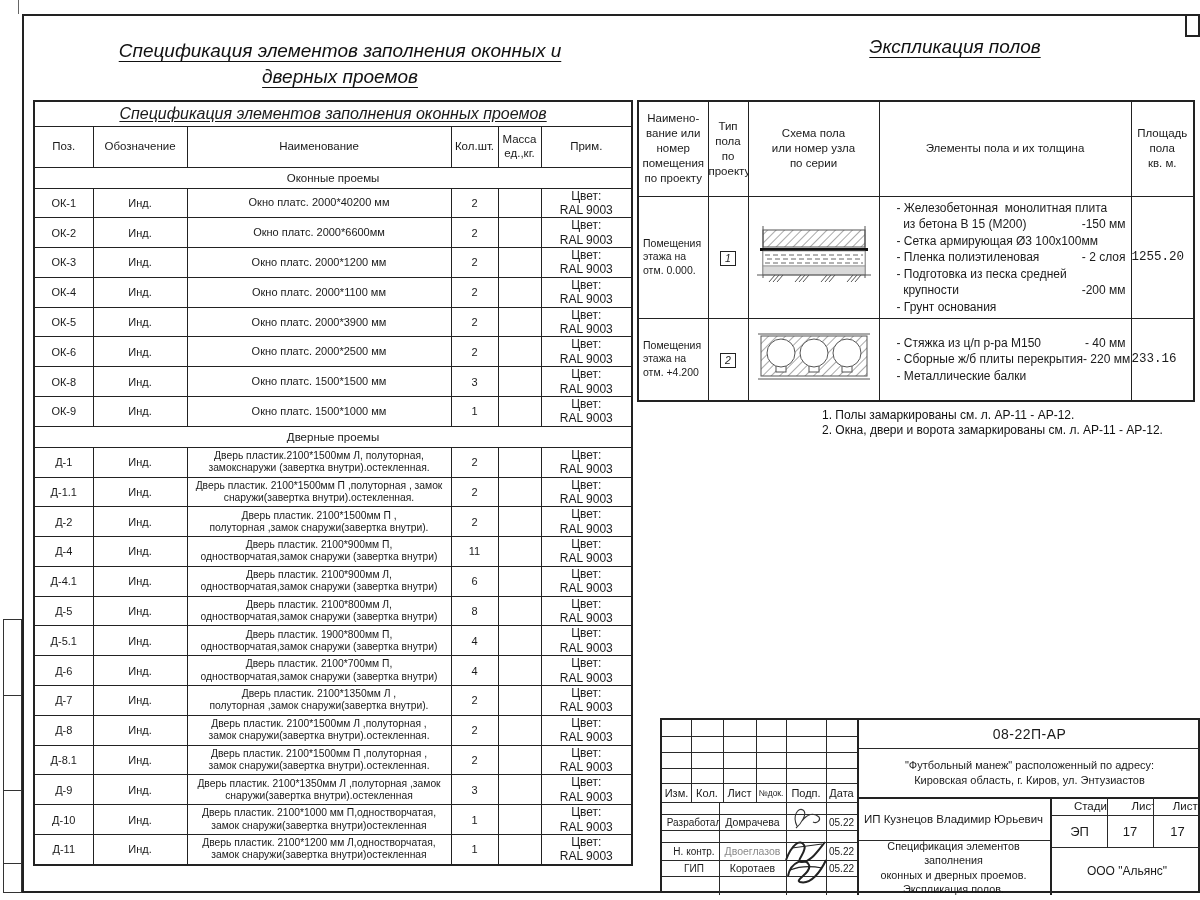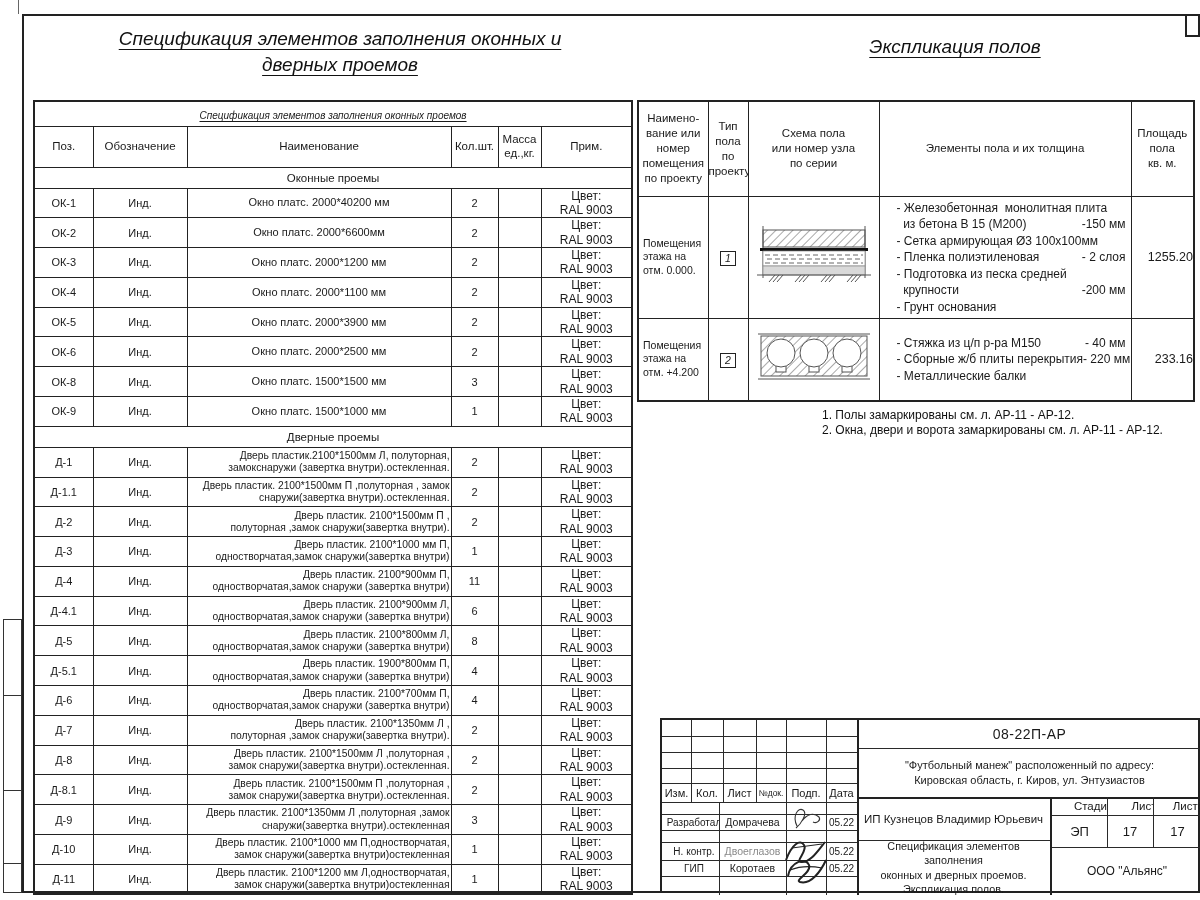--- a/index.html
+++ b/index.html
@@ -18,56 +18,56 @@
   .topleft-tick { position:absolute; left:18px; top:0; width:1px; height:14px; background:#666; }
   .side-strip { position:absolute; left:3px; top:619px; width:19px; height:274px; border:1px solid #333; }
   .side-strip .d1 { position:absolute; left:0; right:0; top:75px; height:1px; background:#333; }
   .side-strip .d2 { position:absolute; left:0; right:0; top:170px; height:1px; background:#333; }
   .side-strip .d3 { position:absolute; left:0; right:0; top:243px; height:1px; background:#333; }
 
   
   .title { position:absolute; font-style:italic; font-size:19px; text-align:center;
     white-space:pre-line; line-height:1.35; text-decoration:underline;
     text-underline-offset:4px; text-decoration-thickness:1px; color:#111; }
-  .title-left { left:60px; top:26px; width:560px; }
+  .title-left { left:60px; top:38px; width:560px; }
   .title-right { left:820px; top:34px; width:270px; }
 
   
   .spec-table { position:absolute; left:33px; top:100px; width:598px;
     border-collapse:collapse; table-layout:fixed; border:2px solid #222; }
   .spec-table td, .spec-table th { border:1px solid #222; text-align:center;
     vertical-align:middle; padding:0 1px; overflow:hidden; font-weight:normal; }
   .spec-table .caption-row td { height:25px; }
-  .spec-table .caption { font-style:italic; font-size:10px; text-decoration:underline; text-underline-offset:2px; }
+  .spec-table .caption { font-style:italic; font-size:16px; text-decoration:underline; text-underline-offset:2px; }
   .spec-table .head-row th { height:41px; font-size:11.5px; white-space:pre-line; line-height:1.2; }
   .spec-table .sec-row td { height:21px; font-size:11.5px; }
   .spec-table .win-row { height:26.5px; font-size:11px; }
   .spec-table .door-row { height:29.5px; font-size:11px; }
   .spec-table .c-name { white-space:pre-line; line-height:1.18; }
-  .spec-table .door-row .c-name { font-size:10.3px;text-align:right; }
+  .spec-table .door-row .c-name { font-size:10.3px; }
   .spec-table .c-note { white-space:pre-line; font-size:12px; line-height:1.2; }
 
   
   .floor-table { position:absolute; left:637px; top:100px; width:556px;
     border-collapse:collapse; table-layout:fixed; border:2px solid #222; }
   .floor-table td, .floor-table th { border:1px solid #222; vertical-align:middle;
     overflow:hidden; font-weight:normal; }
   .floor-table .floor-head th { height:95px; font-size:11.5px; white-space:pre-line;
     line-height:1.3; text-align:center; }
   .floor-row-0 { height:122px; }
   .floor-row-1 { height:82px; }
   .f-room { font-size:10.5px; white-space:pre-line; text-align:left; padding:2px 4px; line-height:1.3; }
   .f-type { text-align:center; }
   .type-box { display:inline-block; border:1px solid #222; font-style:italic;
     font-size:10.5px; padding:0 4px; line-height:13px; background:#fff; }
   .f-schema { text-align:center; }
   .f-elements { padding:3px 5px; }
   .el-line { display:flex; justify-content:space-between; font-size:12px;
     line-height:16.5px; white-space:pre;margin-left:12px; }
-  .f-area { text-align:right; font-size:12.5px; }
+  .f-area { text-align:left; font-size:12.5px;font-family:Liberation Mono, monospace; }
 
   
   .notes { position:absolute; left:822px; top:408px; font-size:12px; line-height:15px; color:#111; }
 
   
   .tb { position:absolute; left:660px; top:718px; width:540px; height:175px; border:2px solid #222; }
   .tb .cell { position:absolute; display:flex; align-items:center; justify-content:center;
     text-align:center; white-space:pre-line; overflow:hidden; }
   .tb-doc { left:197px; top:0; width:341px; height:28px; font-size:14px; letter-spacing:.5px; }
   .tb-project { left:197px; top:28px; width:341px; height:49px; font-size:11px; line-height:1.3; }
@@ -222,30 +222,20 @@
           <td class="c-mass"></td>
           <td class="c-note">Цвет:
 RAL 9003</td>
         </tr>
         <tr class="door-row">
           <td class="c-pos">Д-2</td>
           <td class="c-designation">Инд.</td>
           <td class="c-name">Дверь пластик. 2100*1500мм П ,
 полуторная ,замок снаружи(завертка внутри).</td>
           <td class="c-qty">2</td>
-          <td class="c-mass"></td>
-          <td class="c-note">Цвет:
-RAL 9003</td>
-        </tr>
-        <tr class="door-row">
-          <td class="c-pos">Д-3</td>
-          <td class="c-designation">Инд.</td>
-          <td class="c-name">Дверь пластик. 2100*1000 мм П,
-одностворчатая,замок снаружи(завертка внутри)</td>
-          <td class="c-qty">1</td>
           <td class="c-mass"></td>
           <td class="c-note">Цвет:
 RAL 9003</td>
         </tr>
         <tr class="door-row">
           <td class="c-pos">Д-4</td>
           <td class="c-designation">Инд.</td>
           <td class="c-name">Дверь пластик. 2100*900мм П,
 одностворчатая,замок снаружи (завертка внутри)</td>
           <td class="c-qty">11</td>

